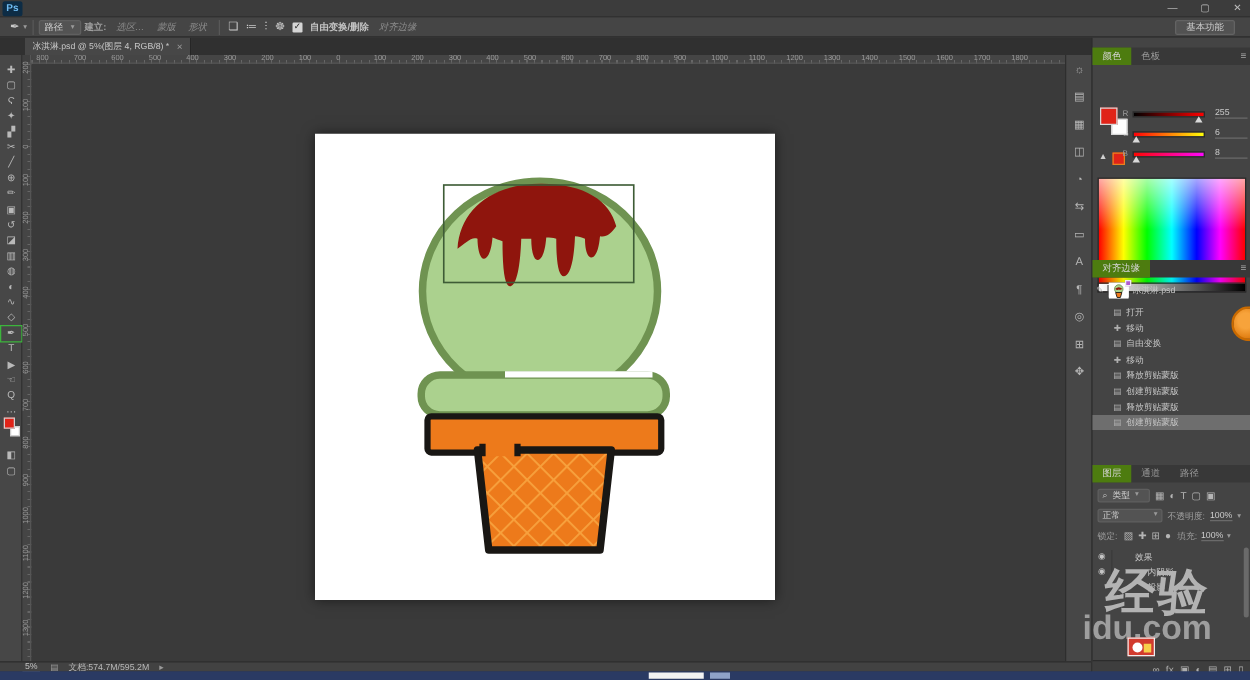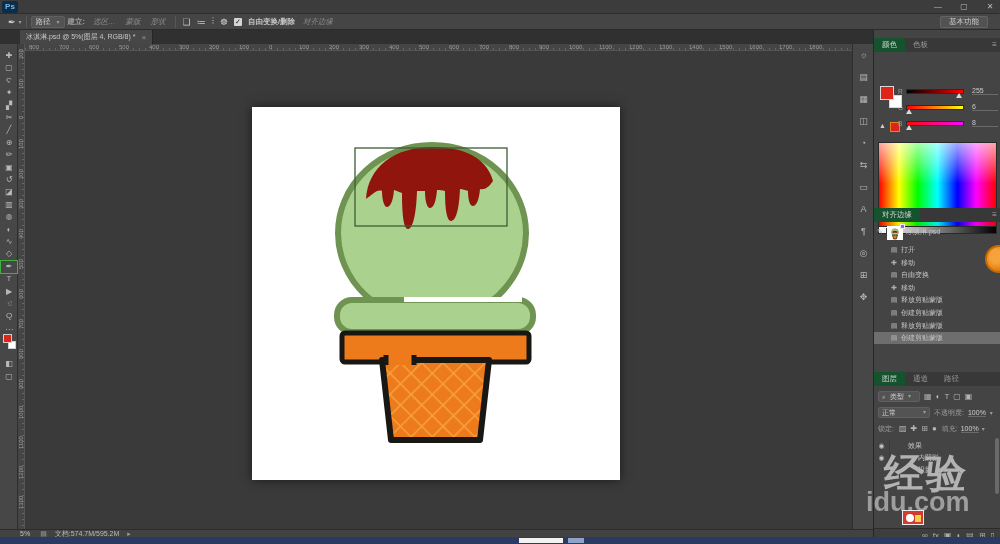--- a/index.html
+++ b/index.html
@@ -59,21 +59,21 @@
   #artboard { position:absolute; left:227px; top:56px; width:368px; height:373px; background:#ffffff; box-shadow:0 0 10px rgba(0,0,0,.55); }
 
   
   #dockstrip { left:852px; top:44px; width:21px; height:486px; background:#474747; border-left:1px solid #2e2e2e; z-index:20;}
   .dock-icon { position:absolute; left:3px; width:15px; height:14px; color:#b5b5b5; font-size:9px; line-height:14px; text-align:center;}
 
   
   #panels { left:873px; top:30px; width:127px; height:514px; background:#444444; border-left:1px solid #262626; z-index:15;}
   .panel-tabs { position:absolute; left:0; width:127px; height:14px; background:#383838; display:flex; }
   .panel-tab { font-size:7.5px; color:#9c9c9c; padding:0 8px; line-height:14px; white-space:nowrap;}
-  .panel-tab.active { background:#14532d; color:#d6d6d6; }
+  .panel-tab.active { background:#4d7c0f; color:#d6d6d6; }
   .panel-menu { position:absolute; right:4px; color:#a5a5a5; font-size:8px; line-height:14px;}
 
   
   #fgbg { left:6px; top:56px; width:24px; height:24px; }
   #cp-fg { position:absolute; left:0; top:0; width:14px; height:14px; border:1px solid #d8d8d8; z-index:2;}
   #cp-bg { position:absolute; left:9px; top:9px; width:13px; height:13px; background:#fff; border:1px solid #d8d8d8; z-index:1;}
   #gamut-warn { left:5px; top:92px; color:#cfcfcf; font-size:7px; }
   #gamut-swatch { left:16px; top:92px; width:10px; height:10px; border:1px solid #e8821e; }
   .chan-row { position:absolute; left:30px; width:94px; height:12px; }
   .chan-label { position:absolute; left:-6px; top:2px; color:#9a9a9a; font-size:6.5px;}

